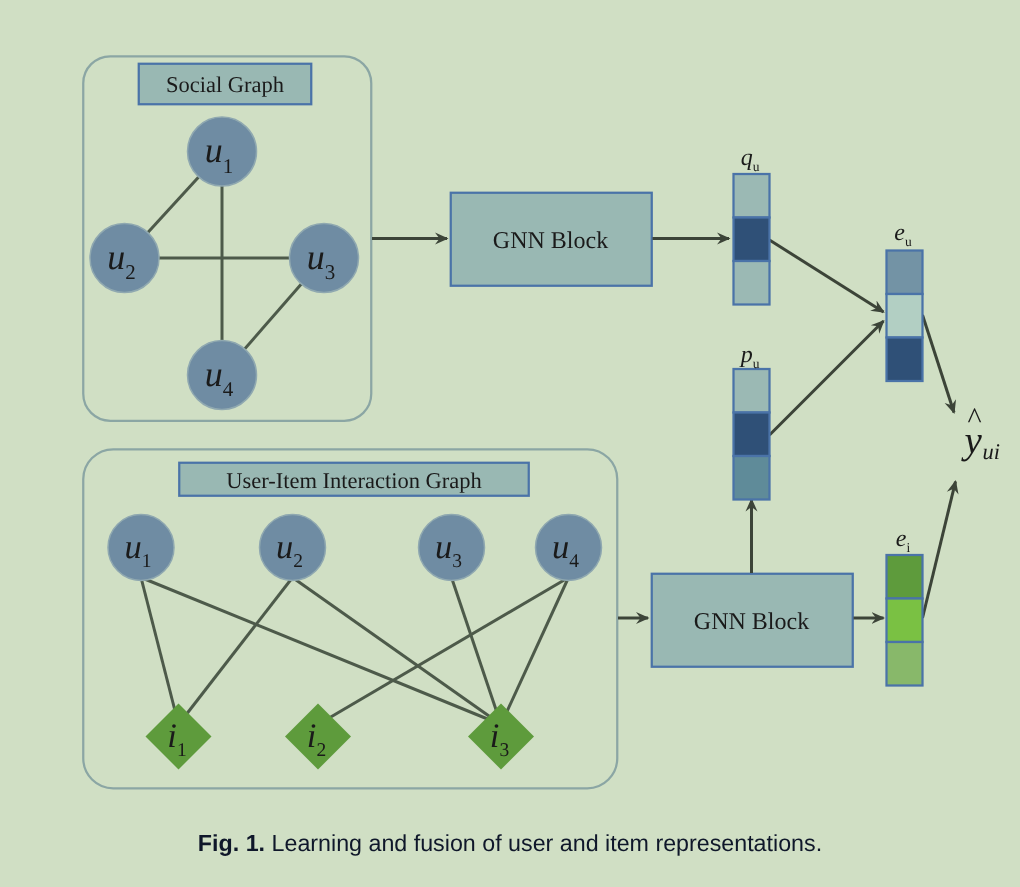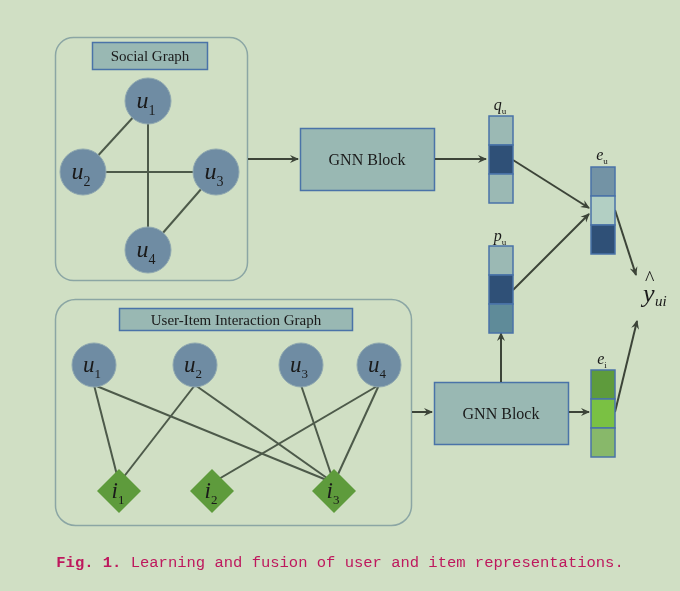--- a/index.html
+++ b/index.html
@@ -1,20 +1,20 @@
 <!DOCTYPE html>
 <html><head>
 <meta charset="utf-8">
 <style>
   html, body { margin:0; padding:0; }
   body { width:680px; height:591px; background:#d0dfc4; overflow:hidden; position:relative; }
   svg { position:absolute; left:0; top:0; }
   .serif { font-family: "Liberation Serif", "DejaVu Serif", serif; }
   .caption { position:absolute; left:0; width:680px; top:554px; text-align:center;
-             font-family: Liberation Mono, monospace; font-size:15.5px; color:#be185d; }
+             font-family: Liberation Sans, sans-serif; font-size:15.5px; color:#0f172a; }
   .caption b { font-weight:bold; }
 </style>
 </head>
 <body>
 
 <svg width="680" height="591" viewBox="0 0 680 591">
   <defs>
     <marker id="arr" markerWidth="10" markerHeight="10" refX="8" refY="5" orient="auto" markerUnits="userSpaceOnUse">
       <path d="M0,1 L9,5 L0,9 L3,5 Z" fill="#3c4438"></path>
     </marker>

